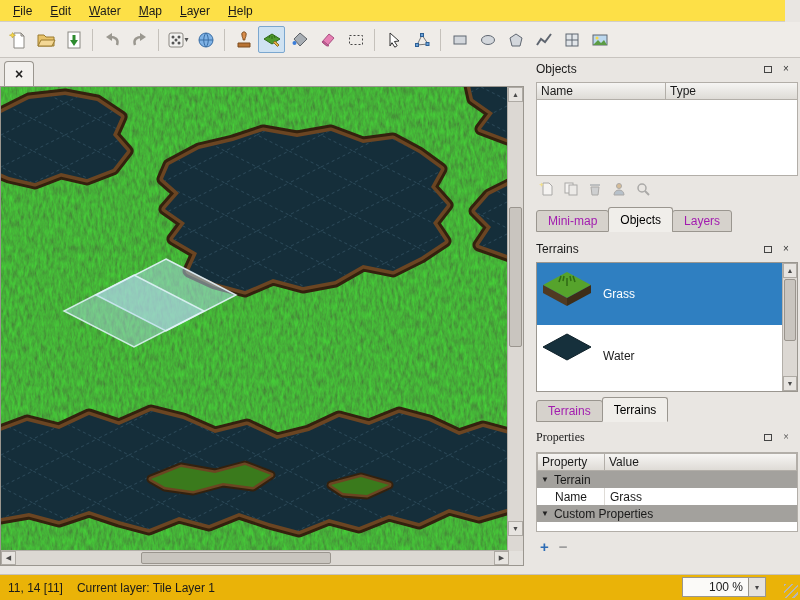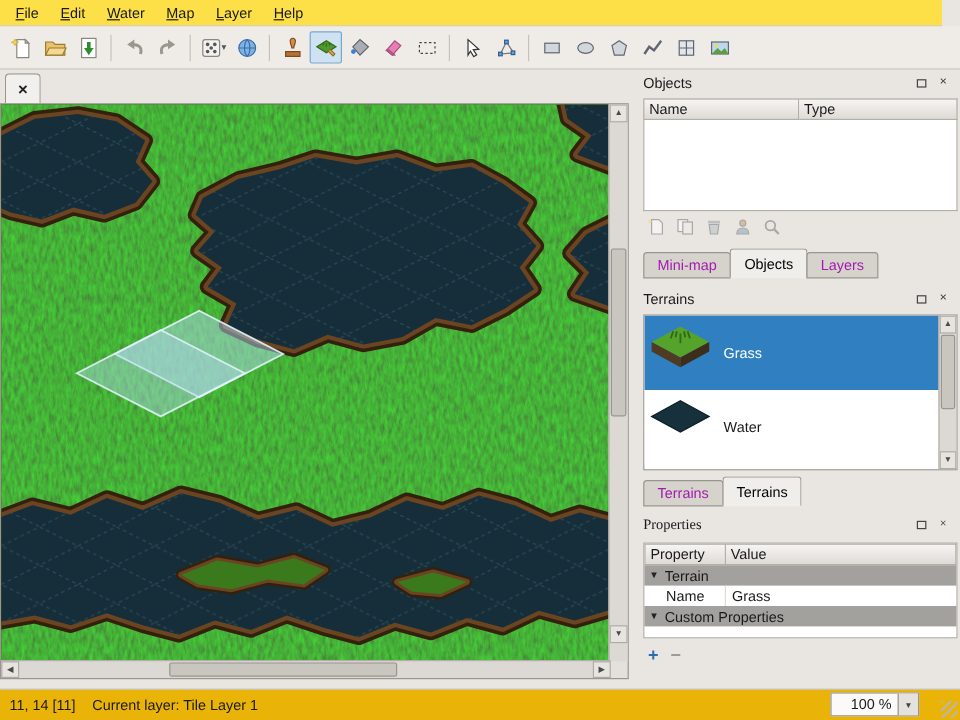--- a/index.html
+++ b/index.html
@@ -46,21 +46,21 @@
   .tabrow .tab.sel { height:25px; background:#f0eeea; border-bottom:1px solid #f0eeea; color:#000; }
 
   .mini-icon { width:18px; height:18px; display:flex; align-items:center; justify-content:center; opacity:.55; }
 
   .terr-row-sel { background:#2f7fc1; color:#fff; }
   .prop-group { background:#a3a19d; display:flex; align-items:center; gap:5px; padding-left:4px; height:17px; }
   .prop-group .tri { font-size:8px; color:#222; }
   .cell-divider { position:absolute; top:0; bottom:0; width:1px; background:#dfdcd7; }
 
   .statusbar { left:0; top:574px; width:800px; height:26px; border-top:1px solid #c6c2bd; background:#eab308; display:flex; align-items:center; padding:0 8px; }
-  .zoom-combo { position:absolute; right:34px; top:577px; width:74px; height:20px; background:#fbfaf8; border:1px solid #9a968f; display:flex; align-items:center; }
+  .zoom-combo { position:absolute; right:34px; top:577px; width:84px; height:20px; background:#fbfaf8; border:1px solid #9a968f; display:flex; align-items:center; }
   .zoom-combo .val { flex:1; text-align:right; padding-right:5px; }
   .zoom-combo .btn { width:17px; height:18px; background:#e5e2dd; border-left:1px solid #9a968f; display:flex; align-items:center; justify-content:center; font-size:8px; color:#444; }
   .resize-grip { position:absolute; right:2px; bottom:2px; width:14px; height:14px;
     background:repeating-linear-gradient(135deg,#b9b5af 0 2px,transparent 2px 5px); }
   svg { display:block; }
 </style>
 </head>
 <body>
 
 <div class="abs menubar">

